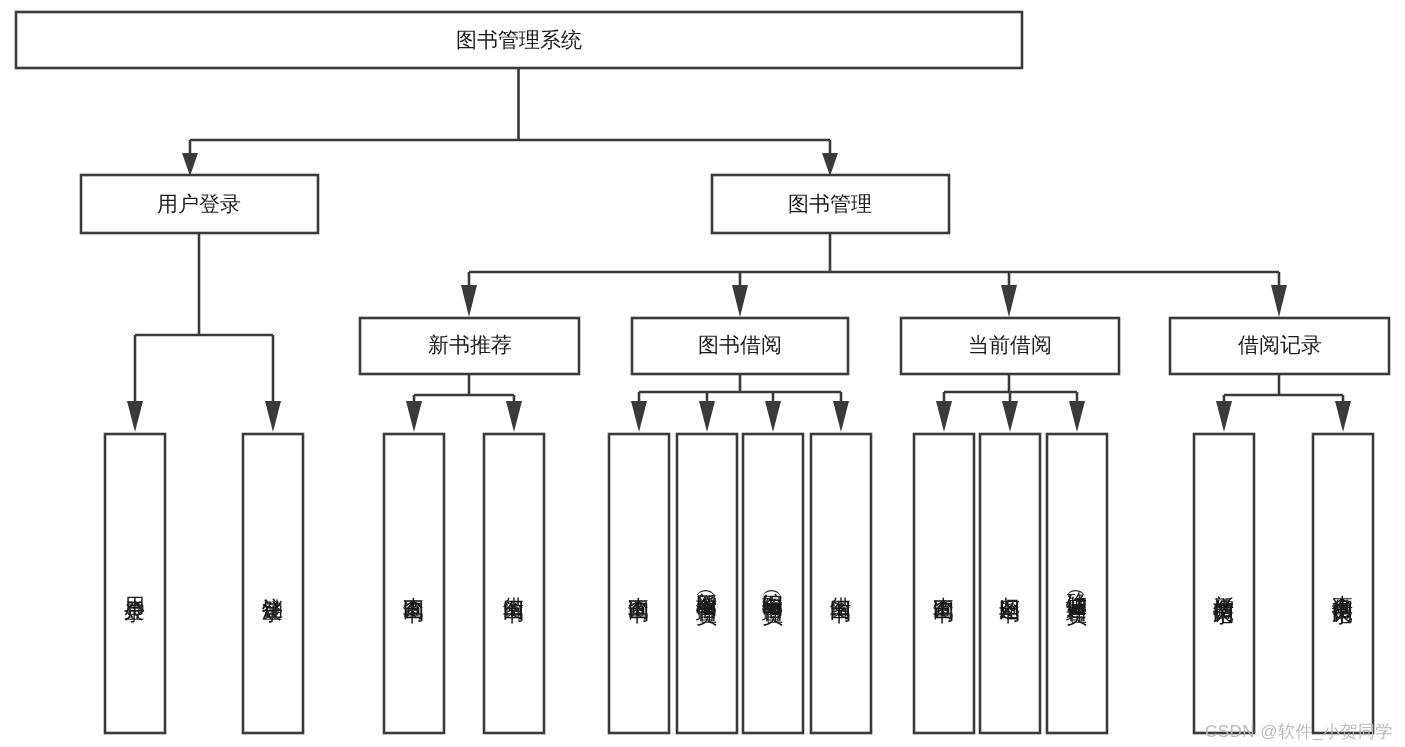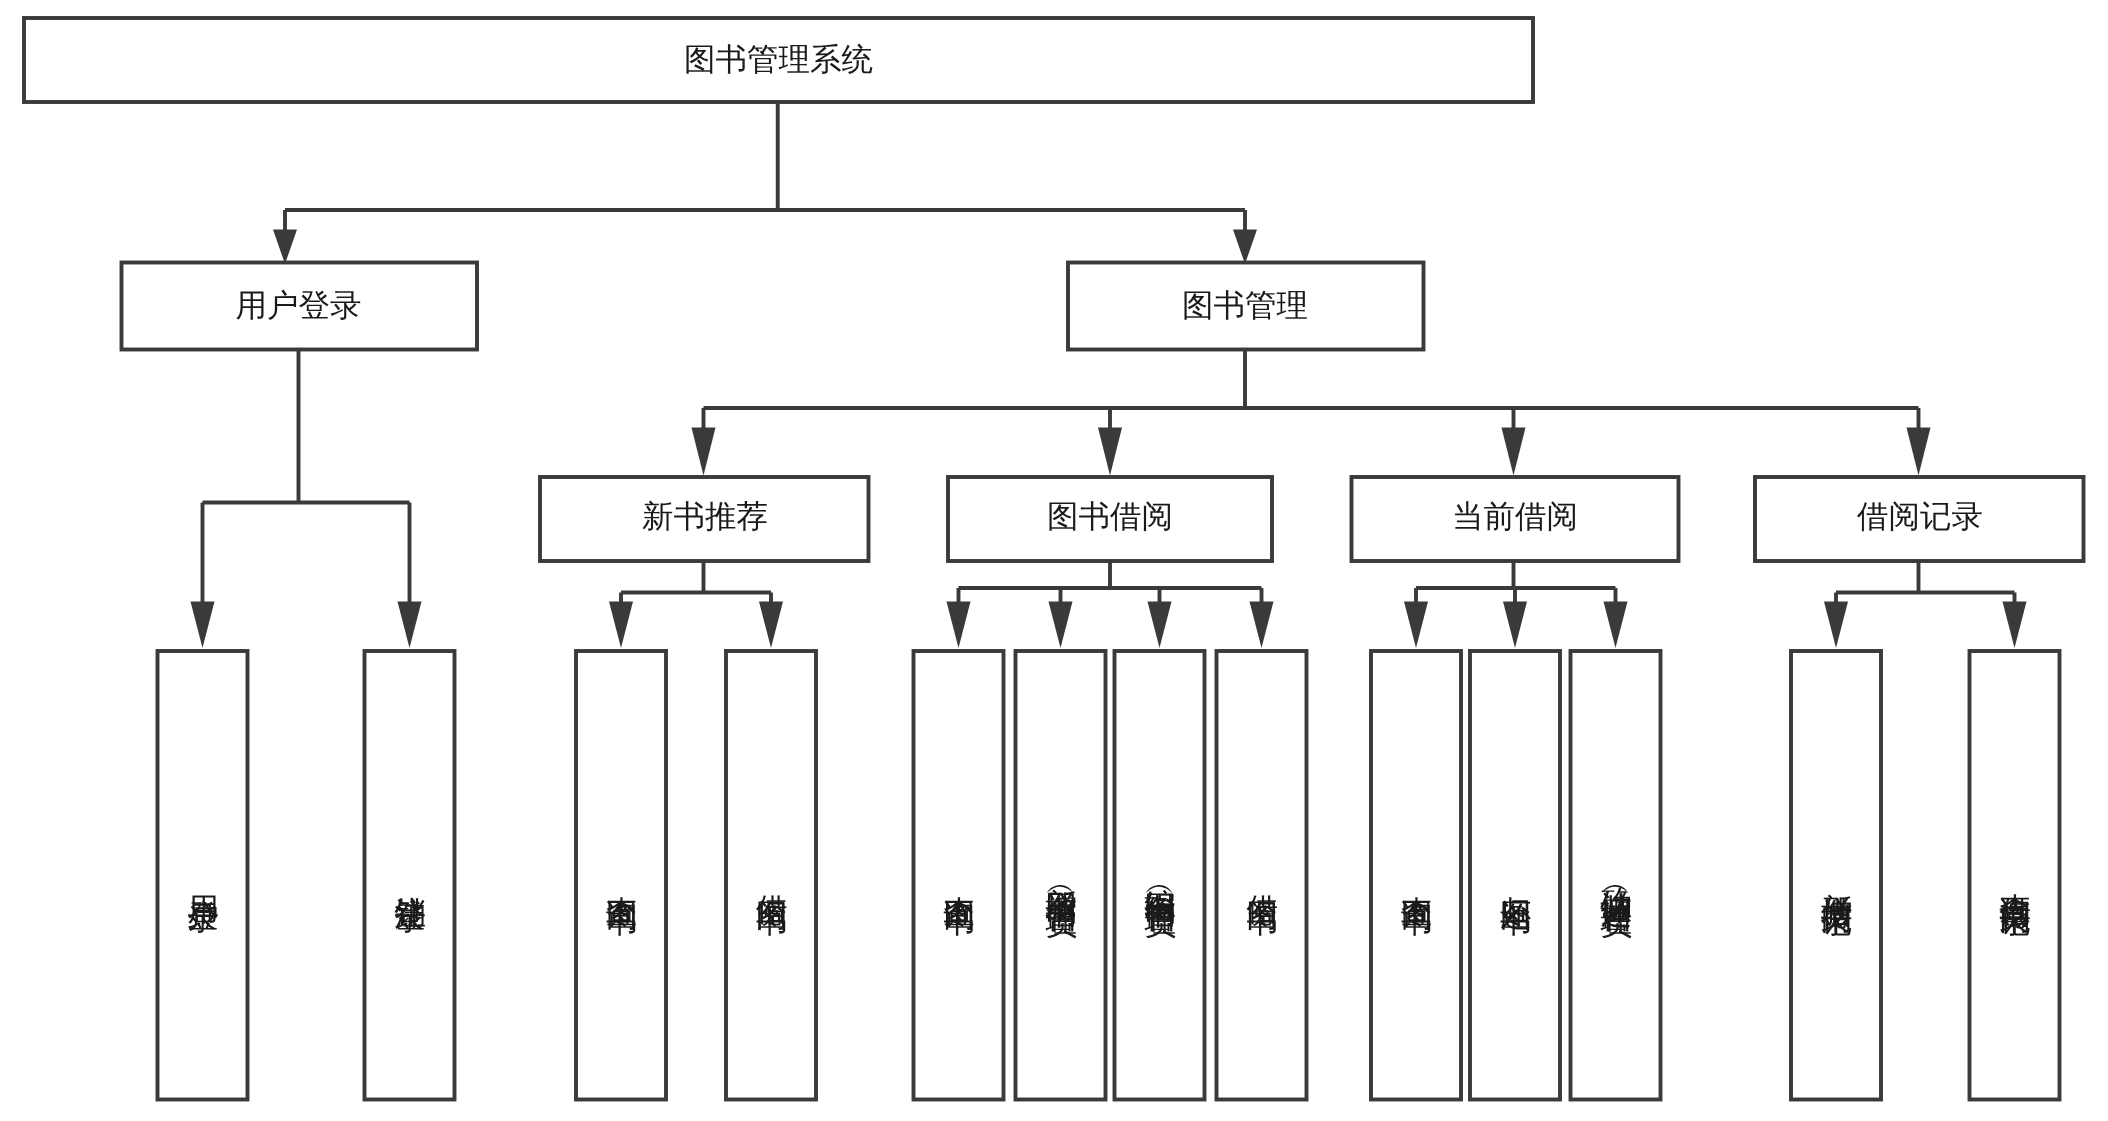--- a/index.html
+++ b/index.html
@@ -235,13 +235,14 @@
       <text class="node-label-v" x="1224" y="584" text-anchor="middle">新增借阅记录</text>
     </g>
 
     <g>
       <rect class="node-box" x="1313" y="434" width="60" height="299"></rect>
       <text class="node-label-v" x="1343" y="584" text-anchor="middle">查询借阅记录</text>
     </g>
 
   </svg>
 
+  <div class="watermark">CSDN @软件_小贺同学</div>
 </div>
 
 </body></html>

